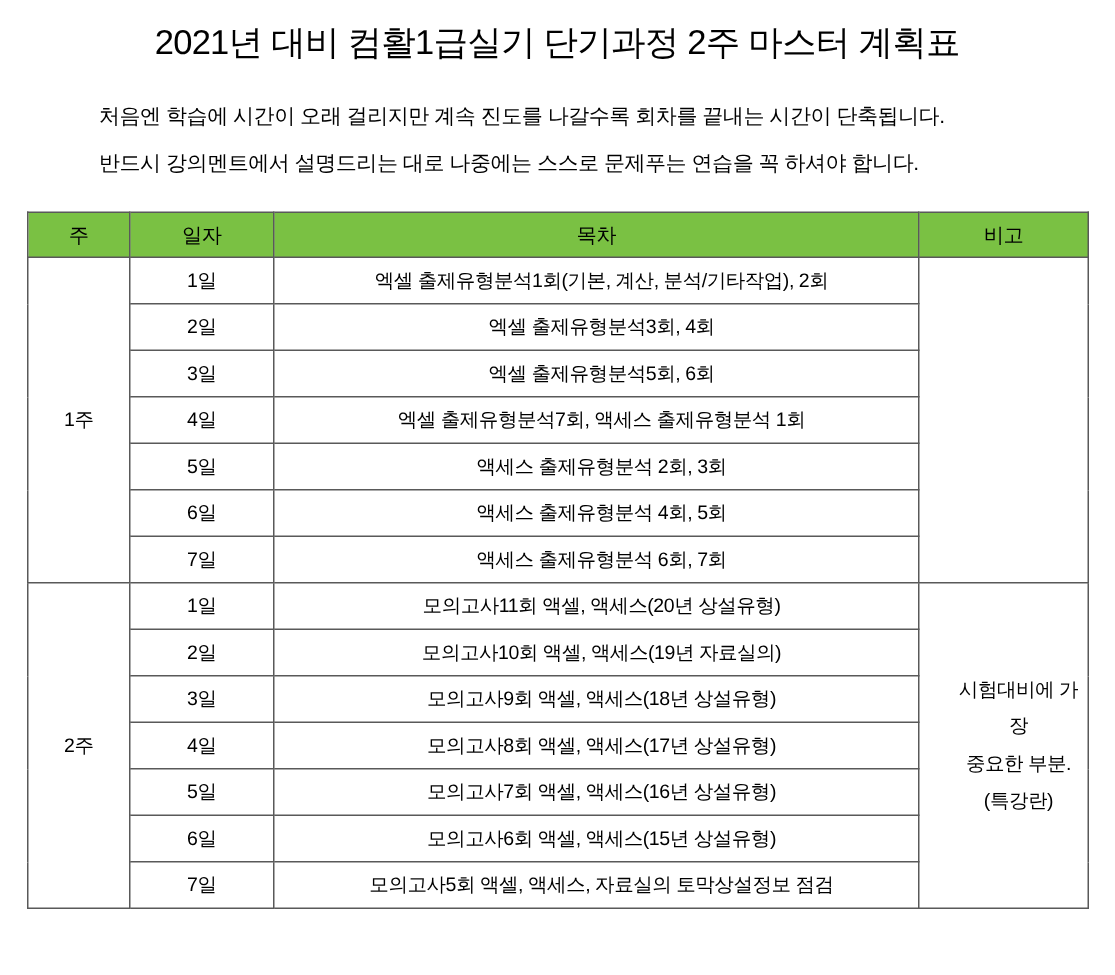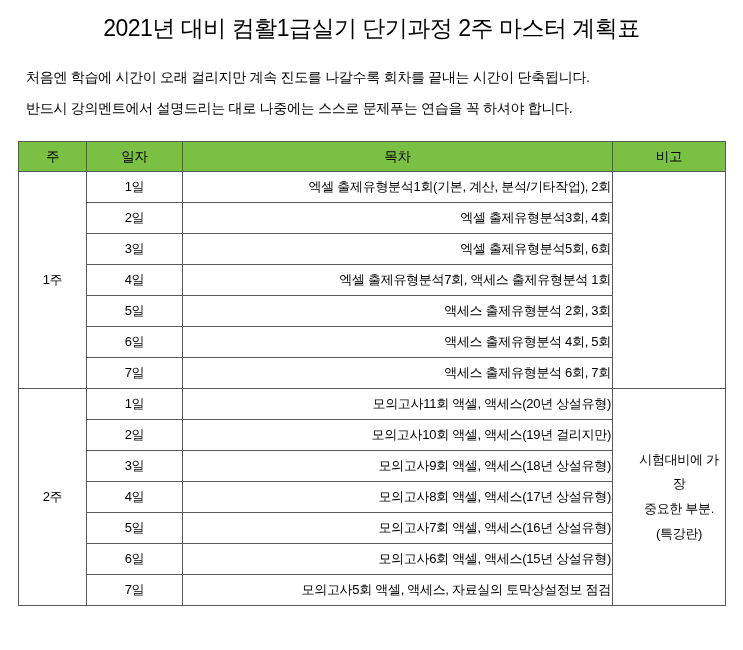--- a/index.html
+++ b/index.html
@@ -26,20 +26,21 @@
     font-size: 23px;
     font-weight: normal;
     letter-spacing: -0.5px;
     margin: 14px 0 0 0;
     padding: 0 6px;
     line-height: 1.3;
   }
   .intro {
     margin-top: 24px;
     padding-left: 8px;
+    margin-left: 40px;
   }
   .intro p {
     margin: 0 0 12px 0;
     font-size: 14px;
     line-height: 1.4;
     letter-spacing: -0.3px;
   }
   table.plan {
     margin-top: 22px;
     border-collapse: collapse;
@@ -70,21 +71,21 @@
     text-align: center;
     vertical-align: middle;
     font-size: 13.5px;
     margin-top: 40px;
   }
   td.day {
     text-align: center;
     vertical-align: middle;
   }
   td.goal {
-    text-align: right;
+    text-align: center;
     vertical-align: middle;
     padding-left: 8px;
   }
   td.note {
     text-align: center;
     vertical-align: middle;
     line-height: 1.9;
     font-size: 13.5px;
   }
   td.note .nl { display: block; margin-left: 20px; }
@@ -154,21 +155,21 @@
         <td class="day">1일</td>
         <td class="goal">모의고사11회 액셀, 액세스(20년 상설유형)</td>
         <td class="note" rowspan="7">
           <span class="nl">시험대비에 가장</span>
           <span class="nl">중요한 부분.</span>
           <span class="nl">(특강란)</span>
         </td>
       </tr>
       <tr>
         <td class="day">2일</td>
-        <td class="goal">모의고사10회 액셀, 액세스(19년 걸리지만)</td>
+        <td class="goal">모의고사10회 액셀, 액세스(19년 자료실의)</td>
       </tr>
       <tr>
         <td class="day">3일</td>
         <td class="goal">모의고사9회 액셀, 액세스(18년 상설유형)</td>
       </tr>
       <tr>
         <td class="day">4일</td>
         <td class="goal">모의고사8회 액셀, 액세스(17년 상설유형)</td>
       </tr>
       <tr>

